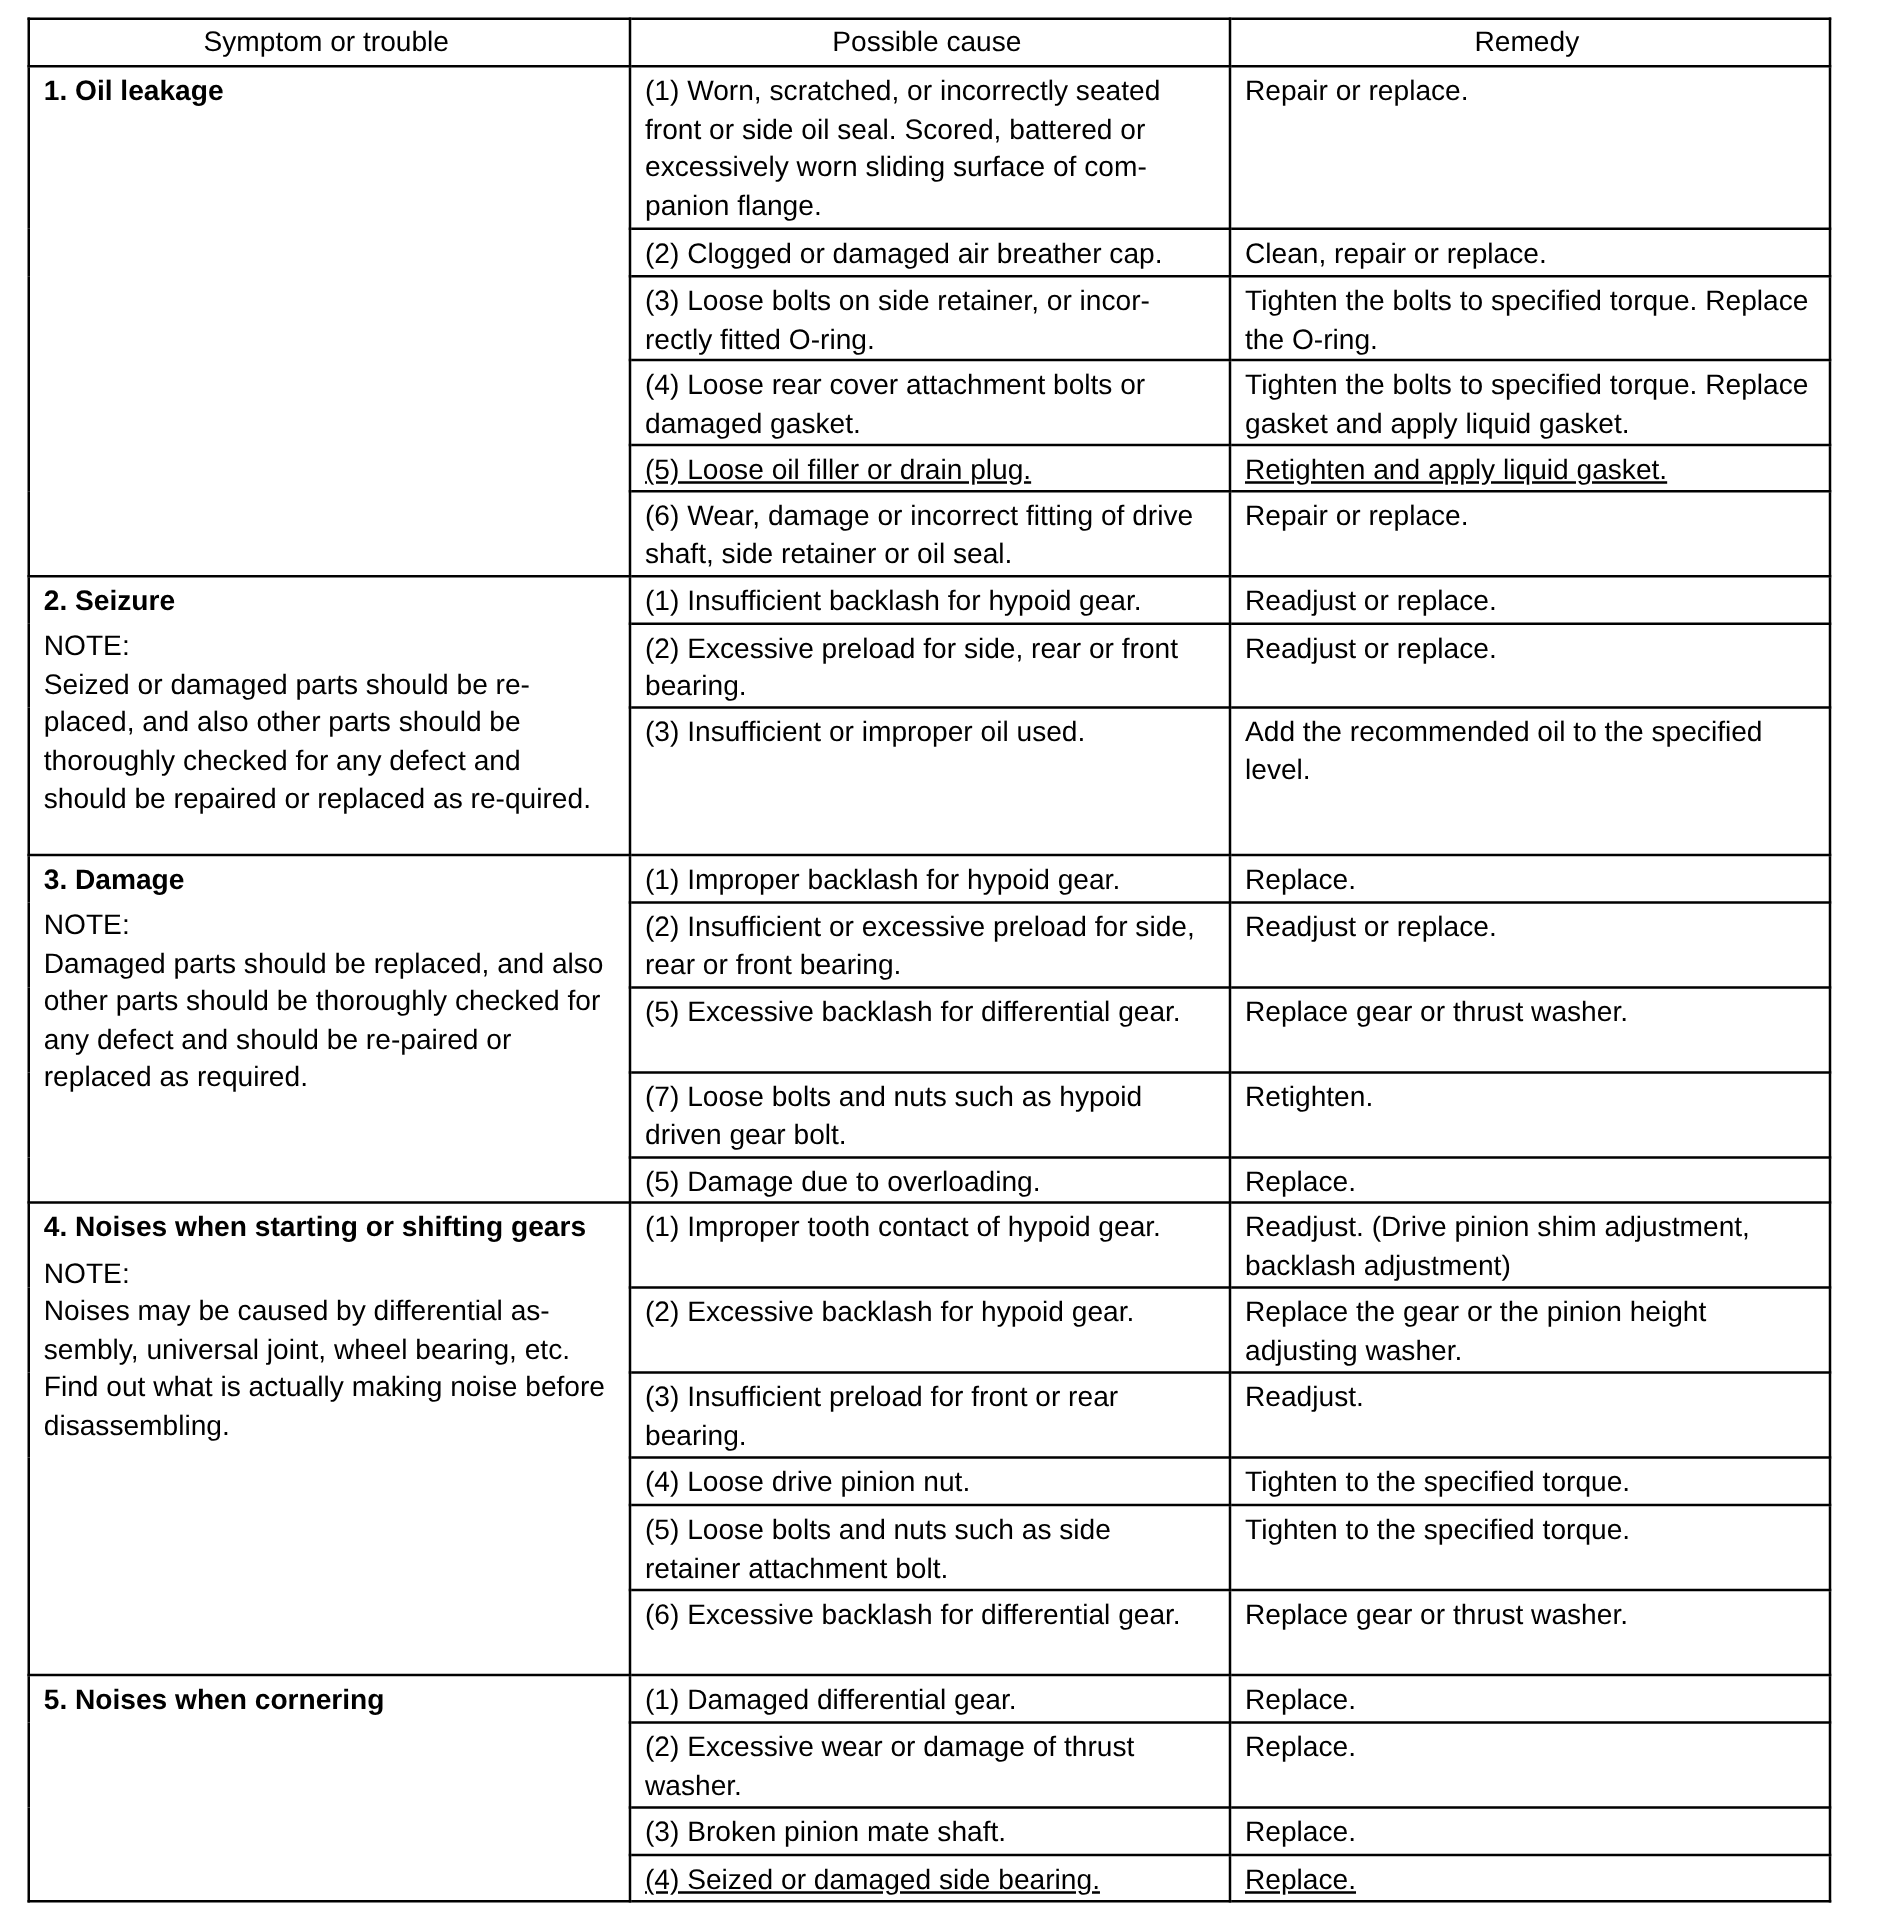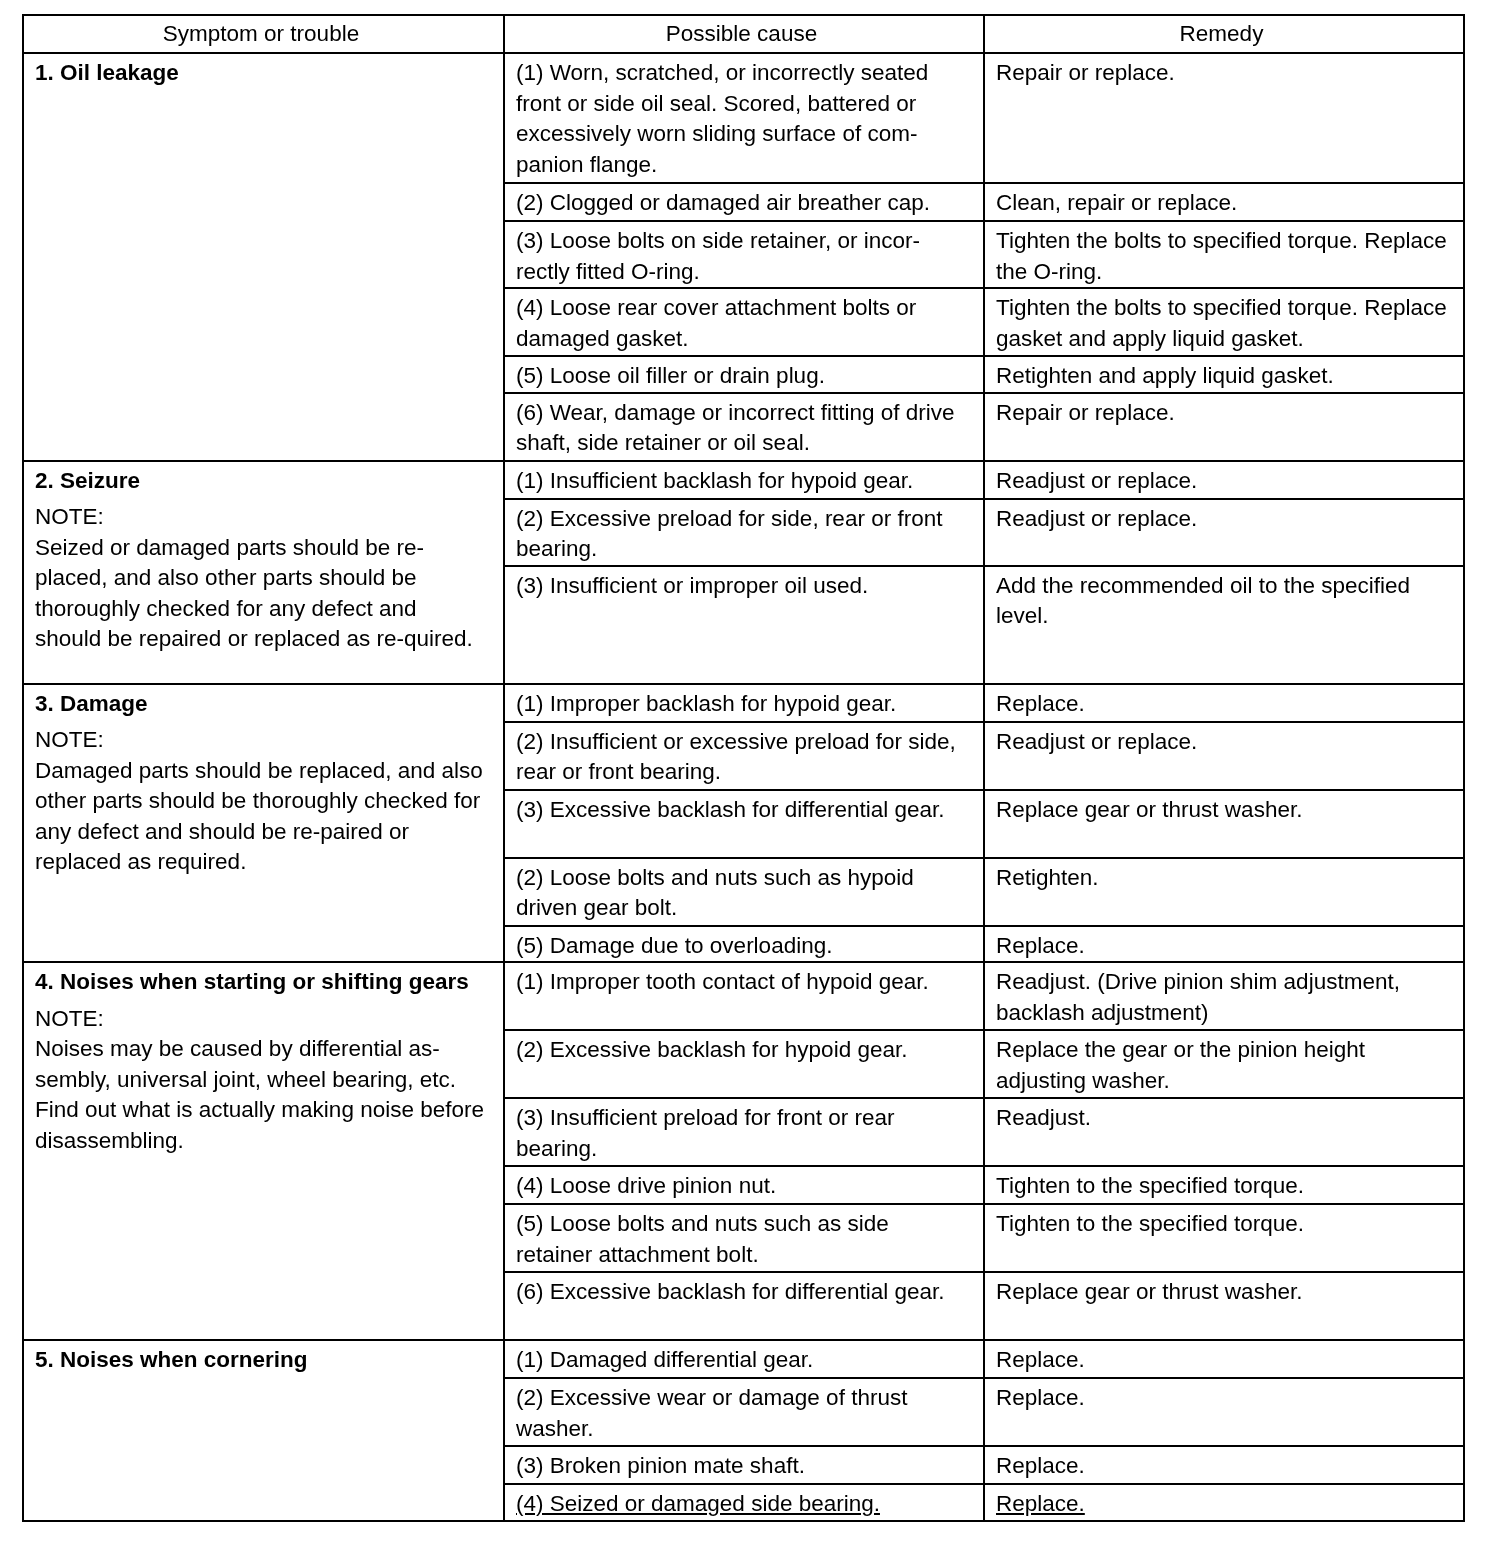--- a/index.html
+++ b/index.html
@@ -51,21 +51,21 @@
         <td>Clean, repair or replace.</td>
       </tr>
       <tr style="height: 48px;">
         <td>(3) Loose bolts on side retainer, or incor-rectly fitted O-ring.</td>
         <td>Tighten the bolts to specified torque. Replace the O-ring.</td>
       </tr>
       <tr style="height: 68px; border-radius: 31px;">
         <td>(4) Loose rear cover attachment bolts or damaged gasket.</td>
         <td>Tighten the bolts to specified torque. Replace gasket and apply liquid gasket.</td>
       </tr>
-      <tr style="height: 36px;">
+      <tr style="height: 36px; text-decoration: underline;">
         <td>(5) Loose oil filler or drain plug.</td>
         <td>Retighten and apply liquid gasket.</td>
       </tr>
       <tr style="height: 68px;">
         <td>(6) Wear, damage or incorrect fitting of drive shaft, side retainer or oil seal.</td>
         <td>Repair or replace.</td>
       </tr>
       <tr style="height: 38px;">
         <td rowspan="3">
           <span class="sym-title">2. Seizure</span>
@@ -90,25 +90,25 @@
           <span class="note-text">Damaged parts should be replaced, and also other parts should be thoroughly checked for any defect and should be re-paired or replaced as required.</span>
         </td>
         <td>(1) Improper backlash for hypoid gear.</td>
         <td>Replace.</td>
       </tr>
       <tr style="height: 68px;">
         <td>(2) Insufficient or excessive preload for side, rear or front bearing.</td>
         <td>Readjust or replace.</td>
       </tr>
       <tr style="height: 68px;">
-        <td>(3) Excessive backlash for differential gear.</td>
+        <td>(5) Excessive backlash for differential gear.</td>
         <td>Replace gear or thrust washer.</td>
       </tr>
       <tr style="height: 68px;">
-        <td>(2) Loose bolts and nuts such as hypoid driven gear bolt.</td>
+        <td>(7) Loose bolts and nuts such as hypoid driven gear bolt.</td>
         <td>Retighten.</td>
       </tr>
       <tr style="height: 36px;">
         <td>(5) Damage due to overloading.</td>
         <td>Replace.</td>
       </tr>
       <tr style="height: 68px;">
         <td rowspan="6">
           <span class="sym-title">4. Noises when starting or shifting gears</span>
           <span class="note-label">NOTE:</span>

